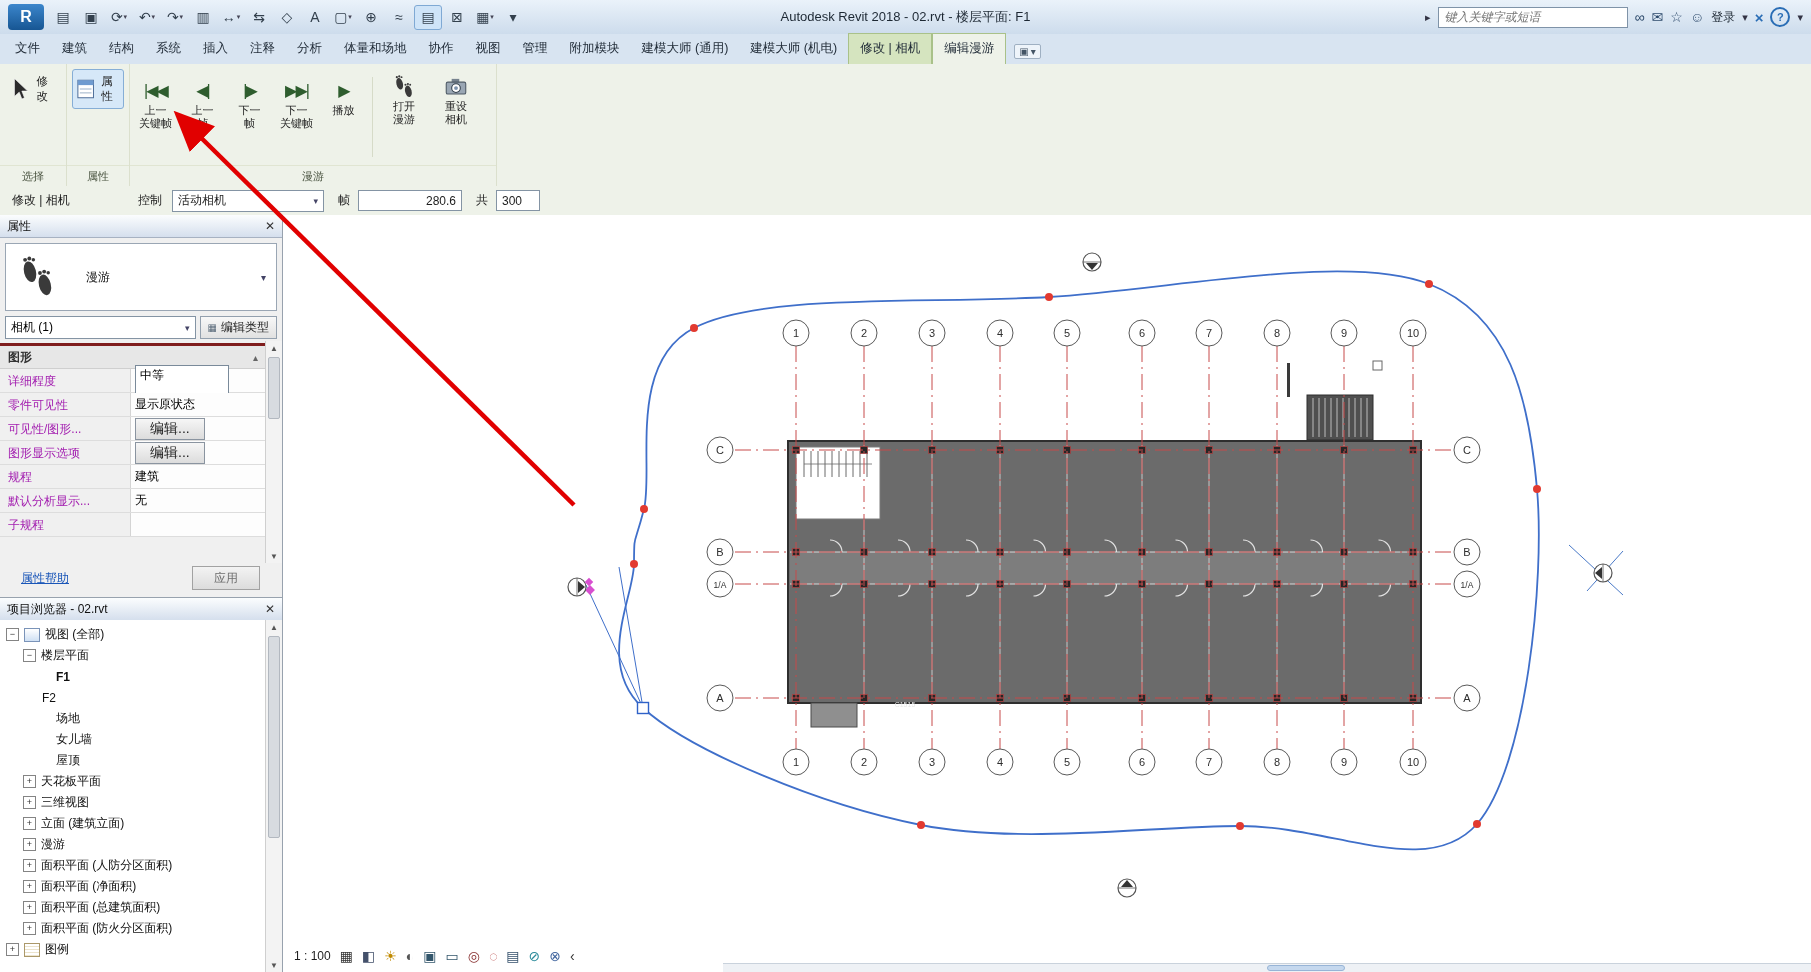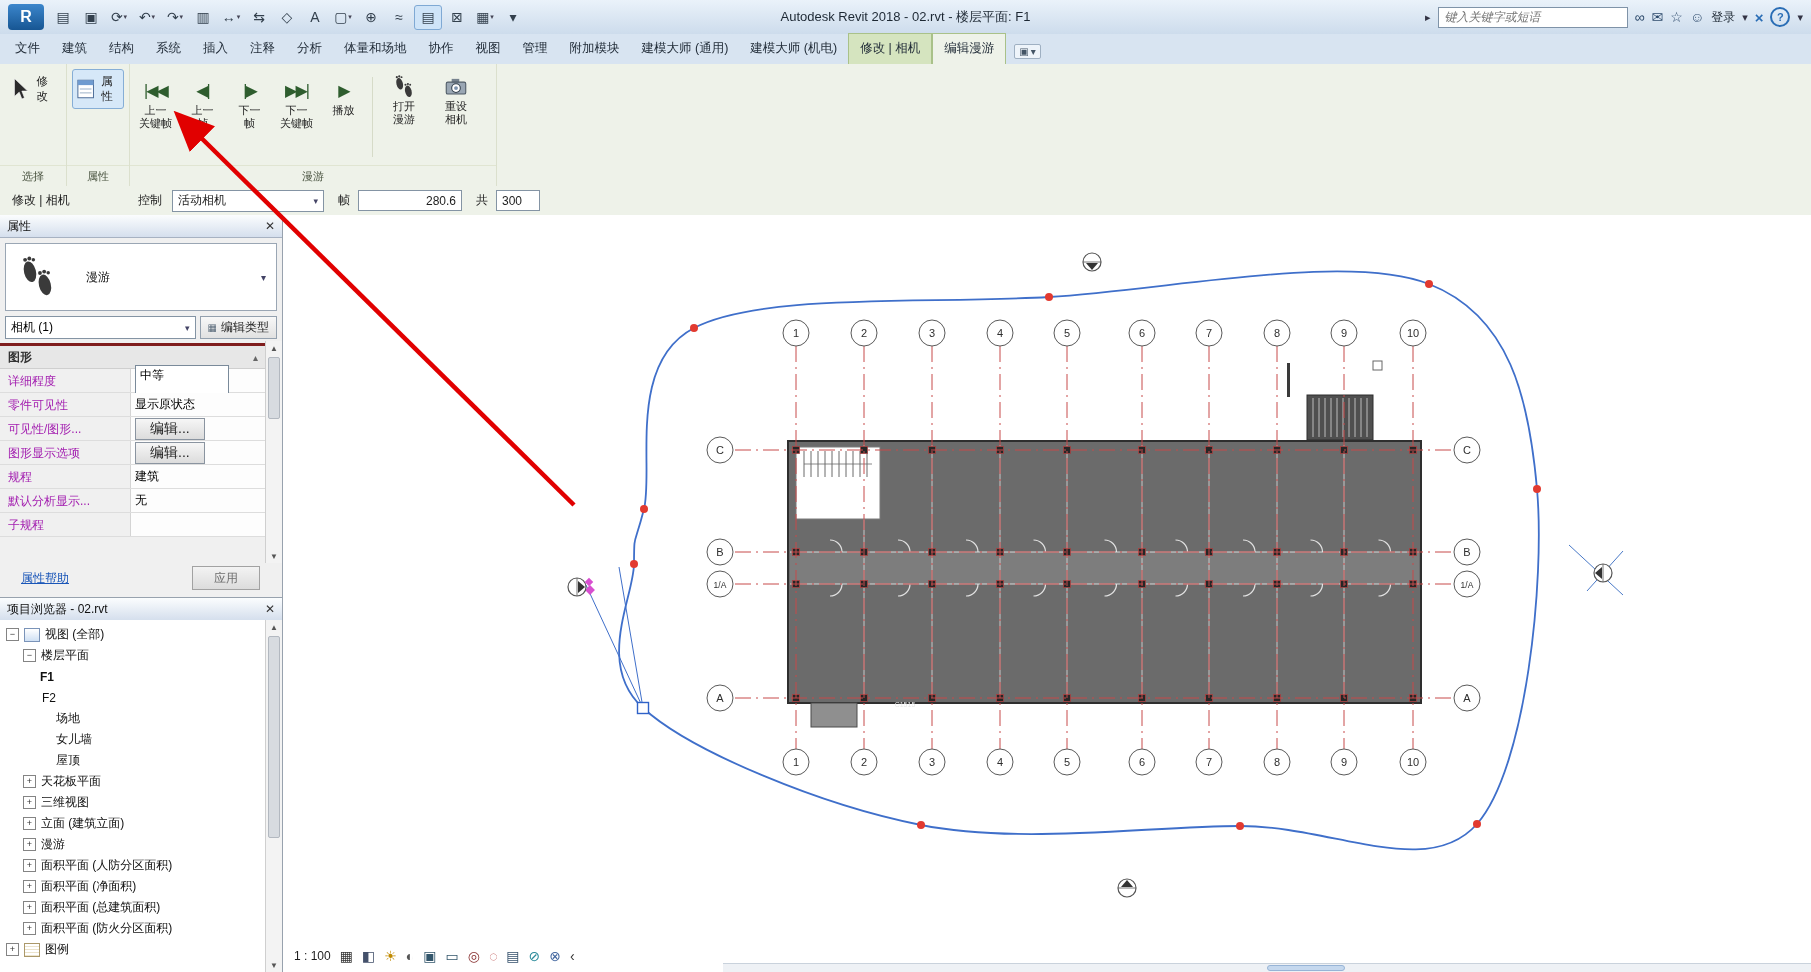--- a/index.html
+++ b/index.html
@@ -433,21 +433,21 @@
     <div class="tree" id="tree">
         <div class="trow" style="padding-left: 6px;">
           <span class="exp">−</span>
           <span class="ticon views"></span>
           <span>视图 (全部)</span>
         </div>
         <div class="trow" style="padding-left: 23px;">
           <span class="exp">−</span>
           <span>楼层平面</span>
         </div>
-        <div class="trow" style="padding-left: 24px;">
+        <div class="trow" style="padding-left: 40px;">
           <span class="expspace"></span>
           <span class="b">F1</span>
         </div>
         <div class="trow" style="padding-left: 26px;">
           <span class="expspace"></span>
           <span>F2</span>
         </div>
         <div class="trow" style="padding-left: 40px;">
           <span class="expspace"></span>
           <span>场地</span>

